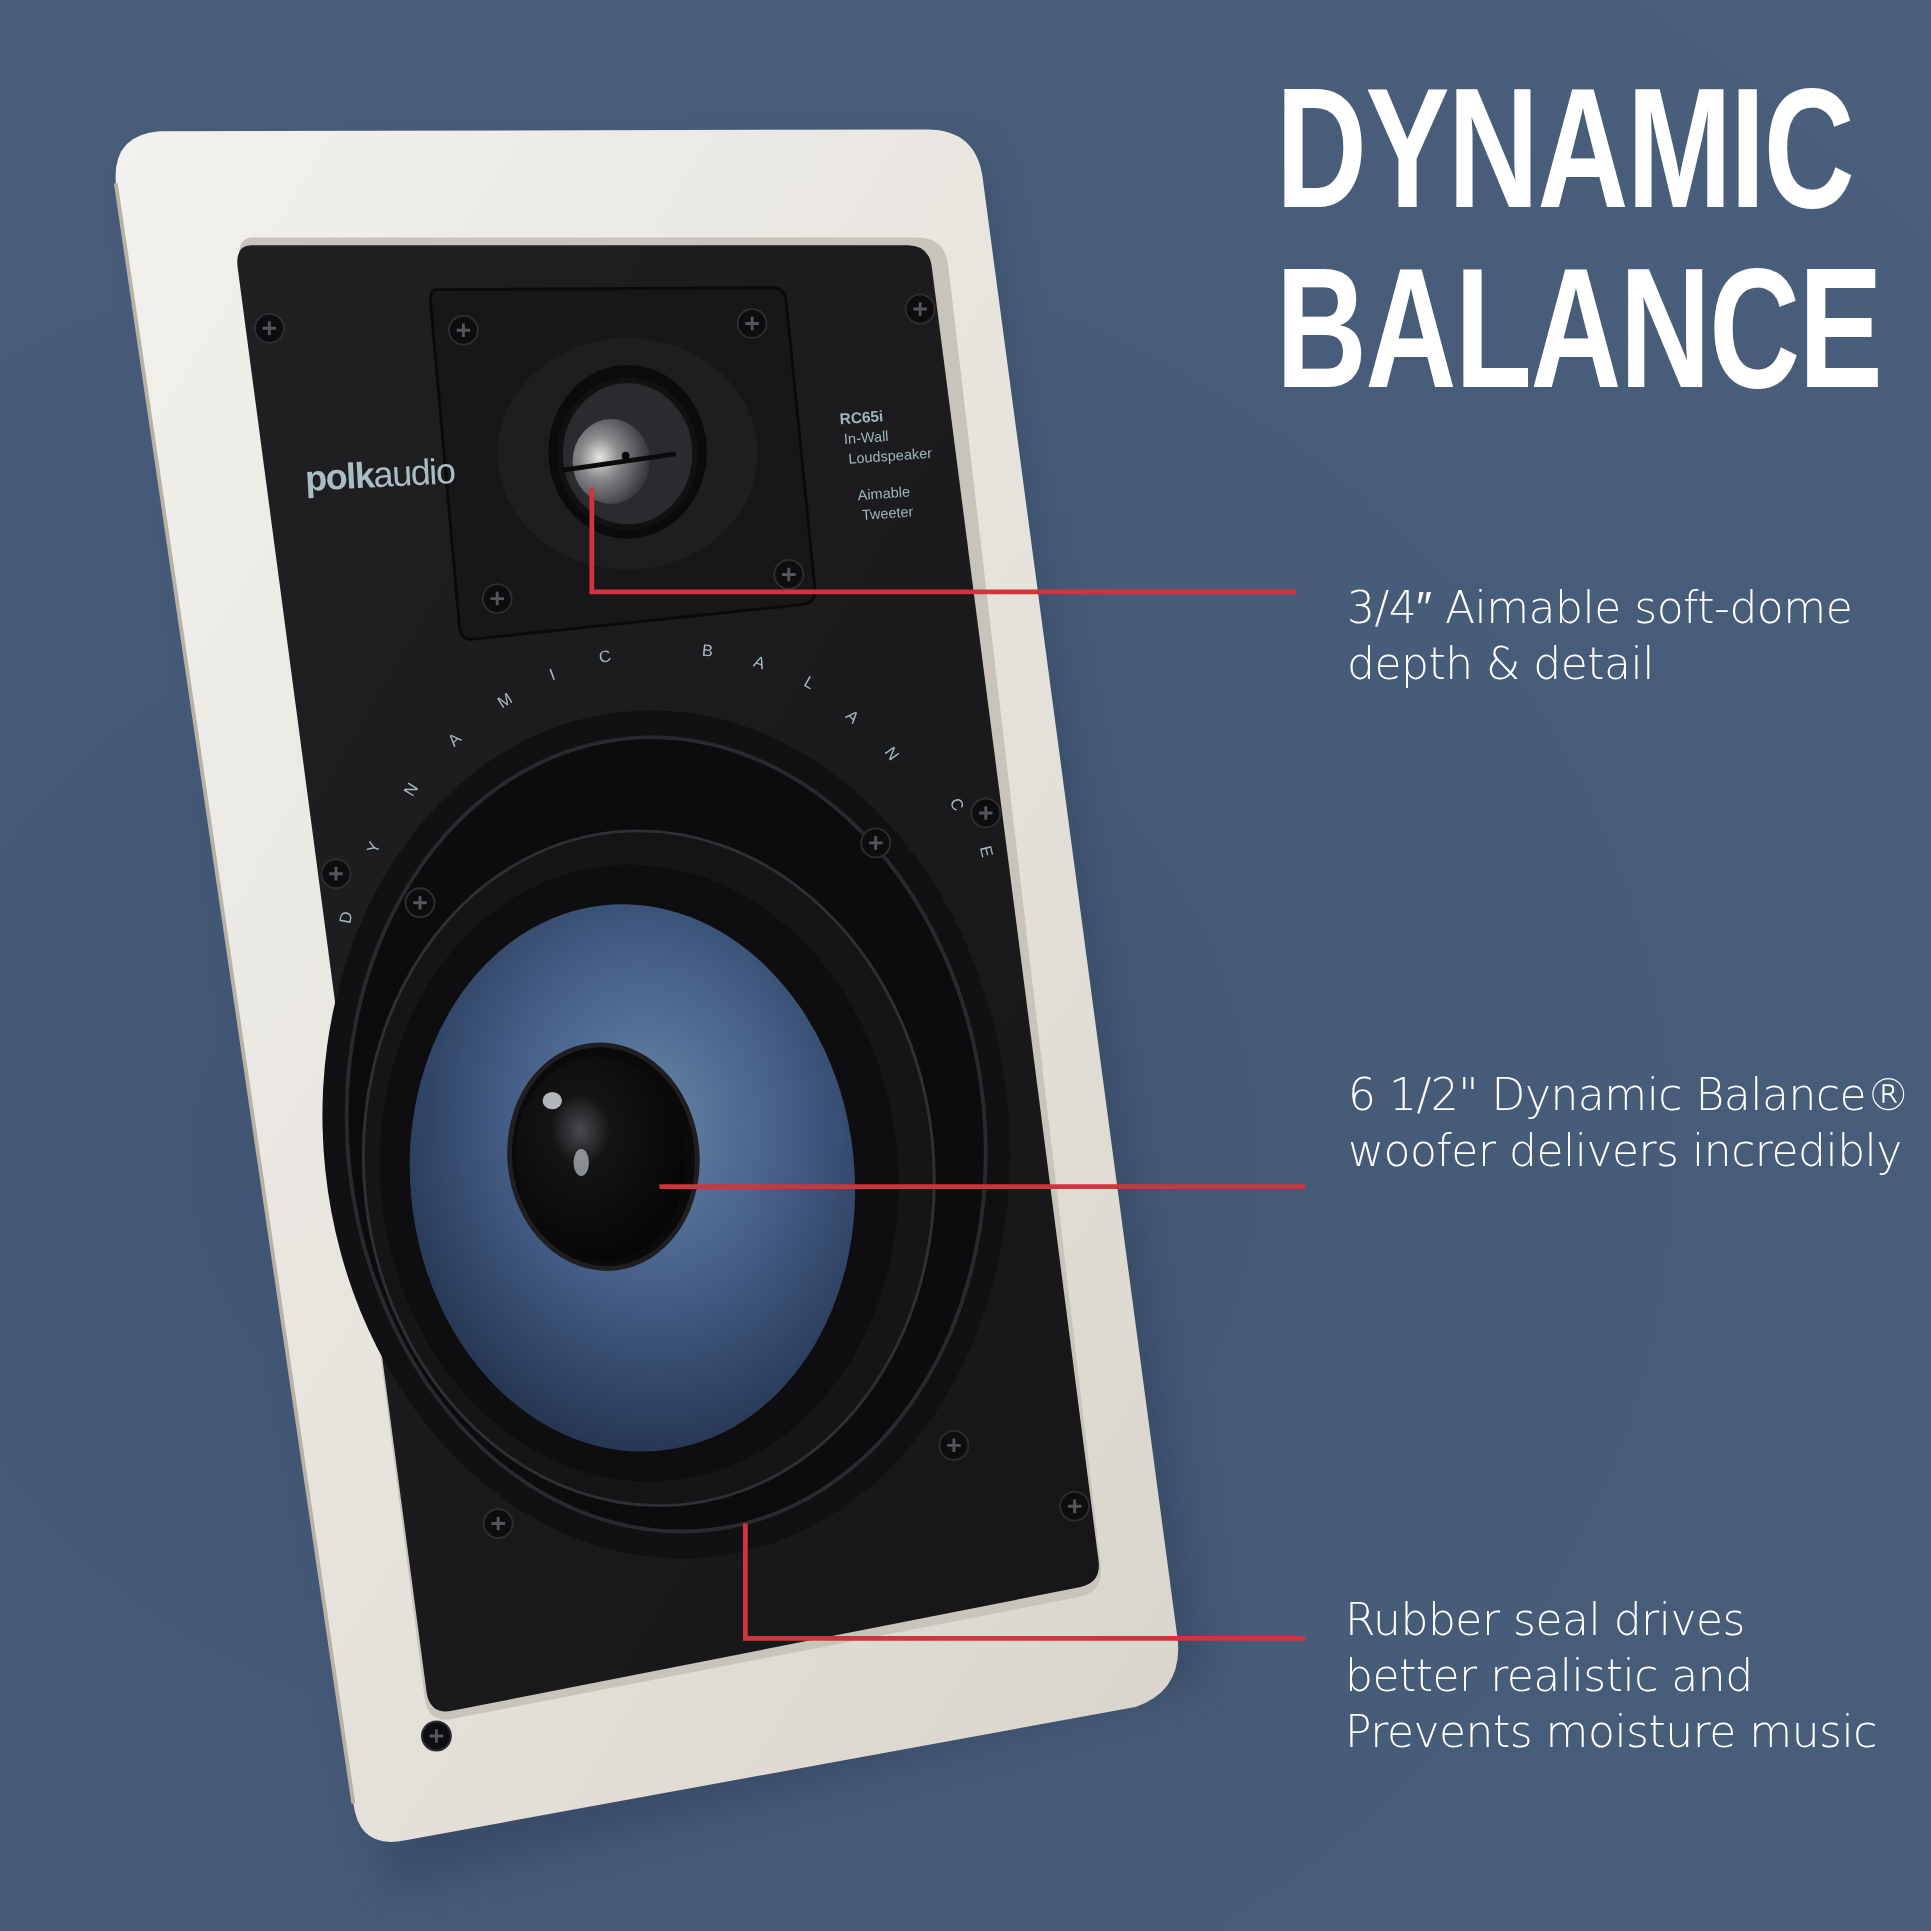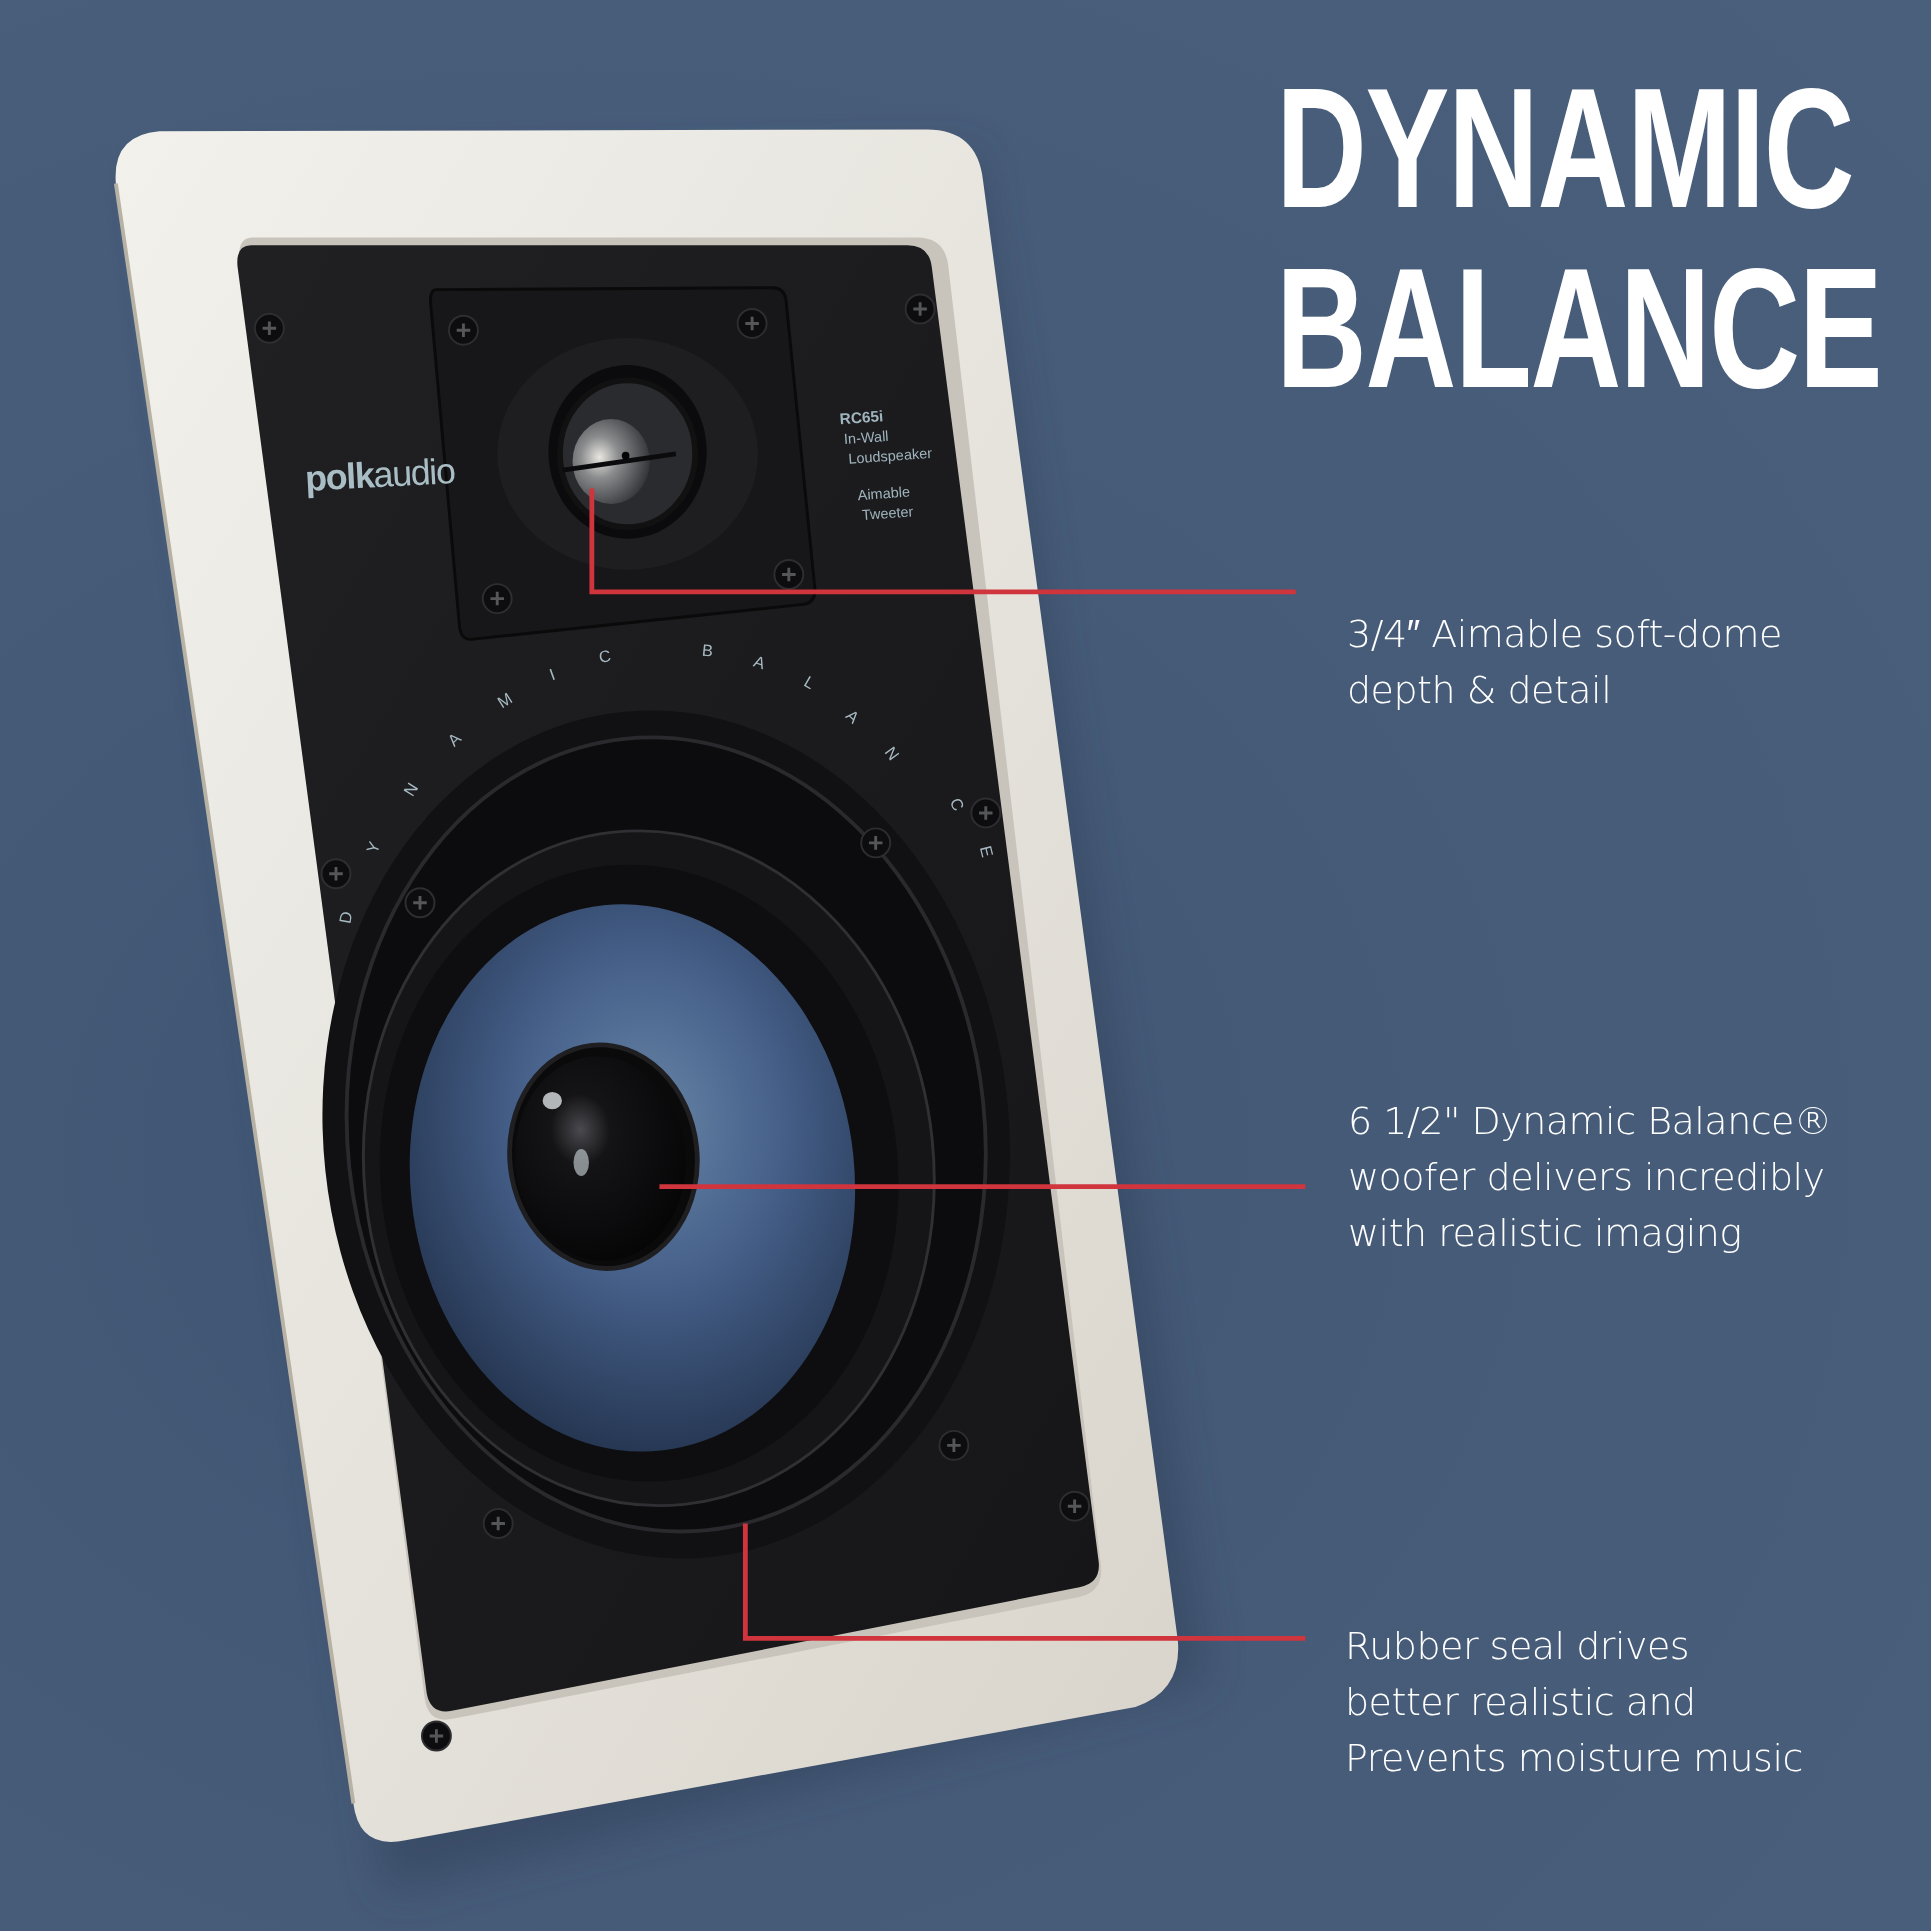--- a/index.html
+++ b/index.html
@@ -29,25 +29,24 @@
     transform: scaleX(0.74);
     transform-origin: center top;
   }
   .headline span { display: block; }
 
   .callout-text {
     position: absolute;
     color: #ffffff;
     font-family: "DejaVu Sans", sans-serif;
     font-weight: 300;
-    font-size: 38px;
+    font-size: 44px;
     line-height: 56px;
     letter-spacing: -0.5px;
     white-space: nowrap;
-    margin-top: 26px;
   }
   .callout-text span { display: block; }
   .c1 { left: 1347px; top: 580px; }
   .c2 { left: 1348px; top: 1067px; }
   .c3 { left: 1345px; top: 1592px; }
 
   .label-text { position: absolute; color: #a8bcc4; font-family: "Liberation Sans", sans-serif; }
   .brand { left: 305px; top: 454px; font-size: 36px; font-weight: 700; letter-spacing: -1.4px; transform: rotate(-3deg); color: #a9bdc5; }
   .brand .thin { font-weight: 400; }
   .model { left: 843px; top: 406px; font-size: 14.5px; line-height: 20px; transform: rotate(-4deg); color: #9fb4bd; }
@@ -194,21 +193,20 @@
   </h1>
 
   <div class="callout-text c1">
     <span>3/4″ Aimable soft-dome</span>
     <span>depth &amp; detail</span>
   </div>
 
   <div class="callout-text c2">
     <span>6 1/2" Dynamic Balance®</span>
     <span>woofer delivers incredibly</span>
-    <span>with realistic imaging</span>
   </div>
 
   <div class="callout-text c3">
     <span>Rubber seal drives</span>
     <span>better realistic and</span>
     <span>Prevents moisture music</span>
   </div>
 </div>
 
 

